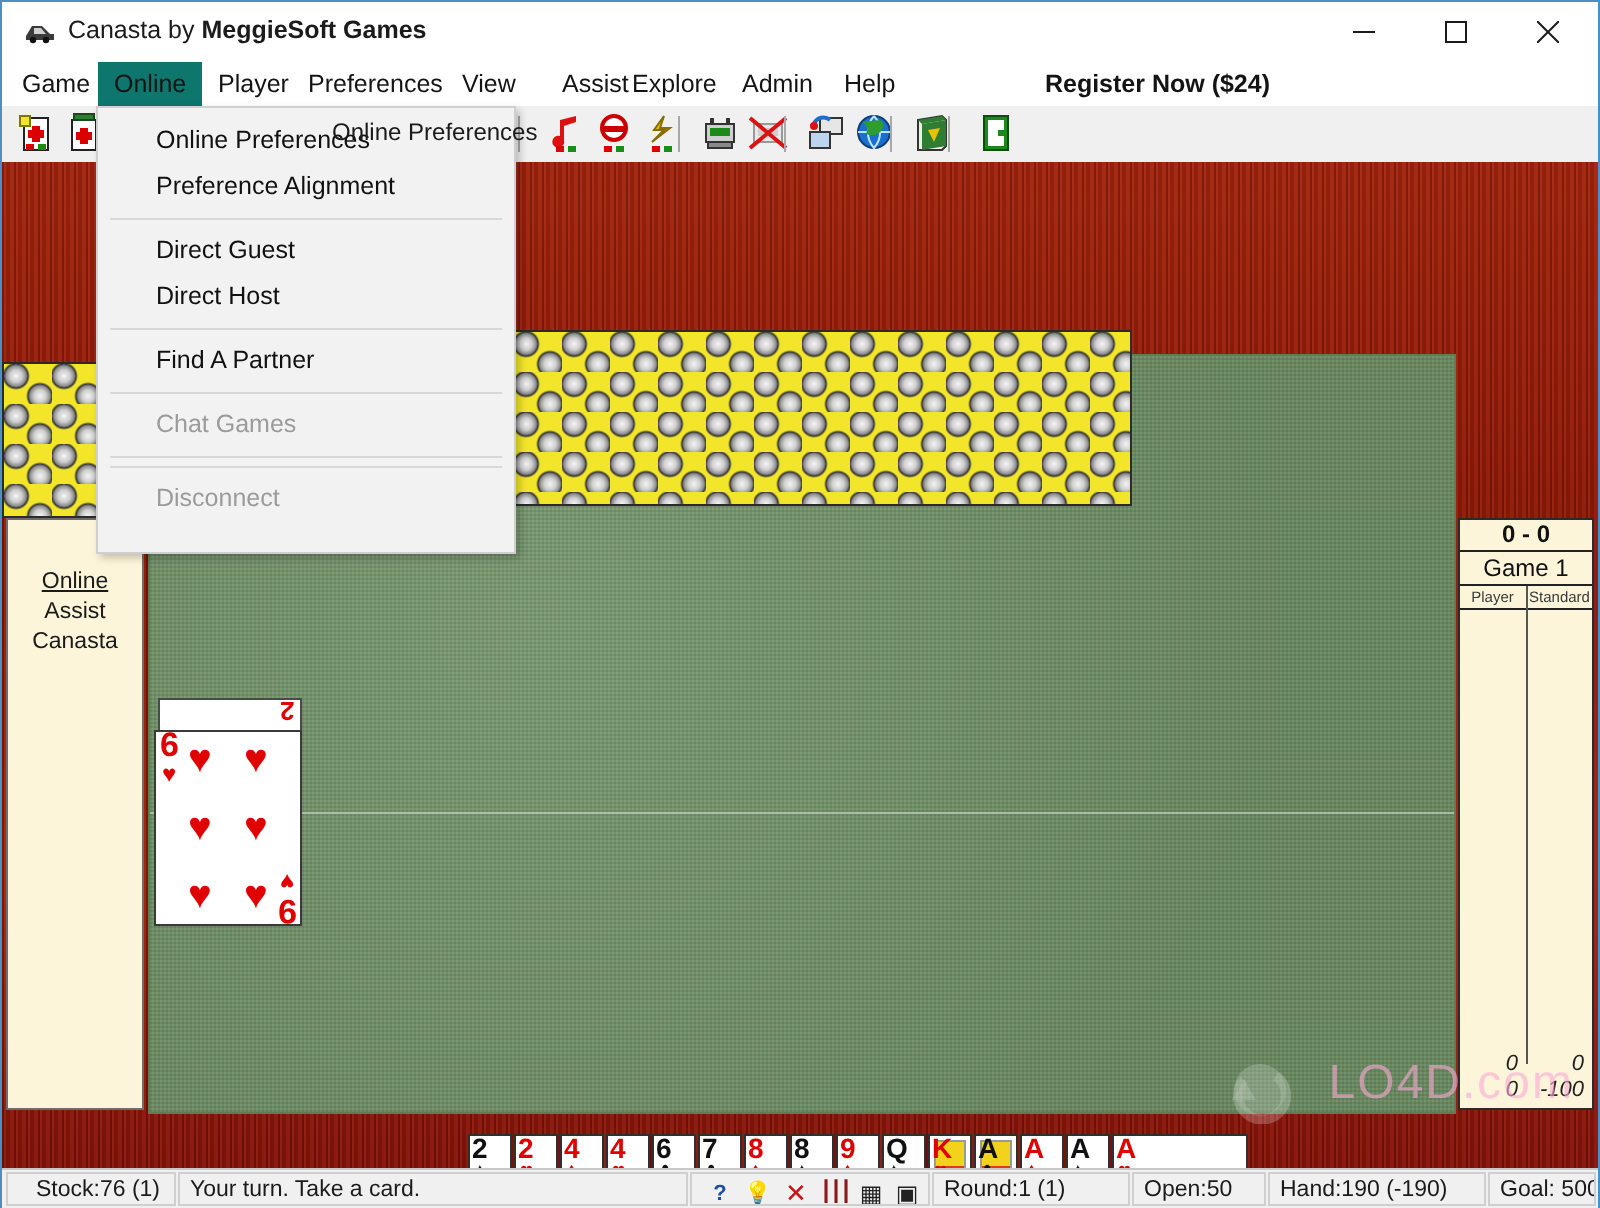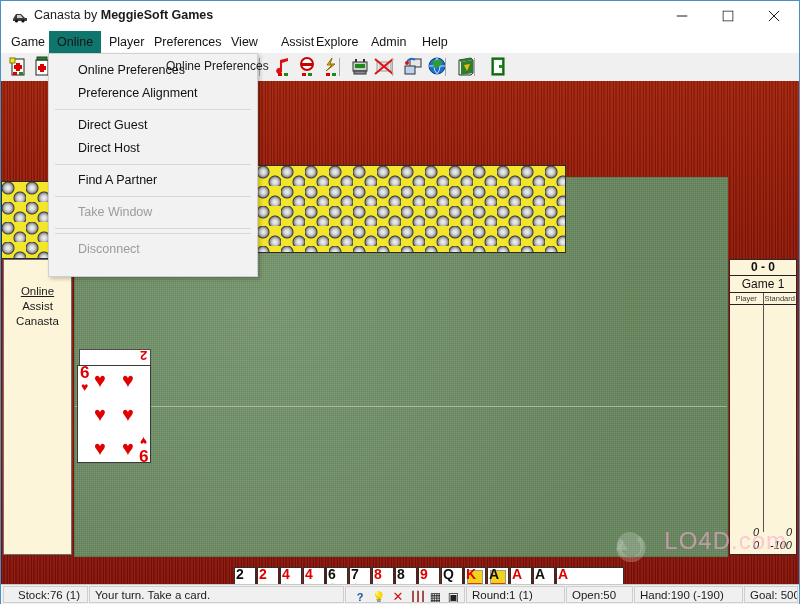--- a/index.html
+++ b/index.html
@@ -156,20 +156,21 @@
   <div class="menubar">
     <div class="menu-item" style="left:2px">Game</div>
     <div class="menu-item active" style="left:48px">Online</div>
     <div class="menu-item" style="left:100px">Player</div>
     <div class="menu-item" style="left:145px">Preferences</div>
     <div class="menu-item" style="left:222px">View</div>
     <div class="menu-item" style="left:272px">Assist</div>
     <div class="menu-item" style="left:307px">Explore</div>
     <div class="menu-item" style="left:362px">Admin</div>
     <div class="menu-item" style="left:413px">Help</div>
+    <div class="reg-now">Register Now ($24)</div>
   </div>
 
   <div class="toolbar">
     <div class="tbtn" style="left:6px">
       <svg width="22" height="22" viewBox="0 0 22 22">
         <rect x="5" y="3" width="12" height="16" fill="#fff" stroke="#222"></rect>
         <rect x="9" y="7" width="4" height="8" fill="#d00"></rect>
           <rect x="7" y="9" width="8" height="4" fill="#d00"></rect>
         <rect x="3" y="2" width="5" height="5" fill="#f2e52a" stroke="#7a7a00"></rect>
         <rect x="6" y="16" width="4" height="3" fill="#d00"></rect>
@@ -396,21 +397,21 @@
   <div class="dropdown">
     <div class="dd-pad"></div>
     <div class="dd-item">Online Preferences</div>
     <div class="dd-item">Preference Alignment</div>
     <div class="dd-sep"></div>
     <div class="dd-item">Direct Guest</div>
     <div class="dd-item">Direct Host</div>
     <div class="dd-sep"></div>
     <div class="dd-item">Find A Partner</div>
     <div class="dd-sep"></div>
-    <div class="dd-item dim">Take Window</div>
+    <div class="dd-item dim">Chat Games</div>
     <div class="dd-sep"></div>
     <div class="dd-sep"></div>
     <div class="dd-item dim">Disconnect</div>
   </div>
 
   <div style="position:absolute;left:165px;top:58px;font-size:12px;color:#1b1b1b;z-index:60;">Online Preferences</div>
 
   <div class="statusbar">
     <div class="sb-green"></div>
     <div class="sb-cell" style="left:2px;width:85px;padding-left:14px">Stock:76 (1)</div>

